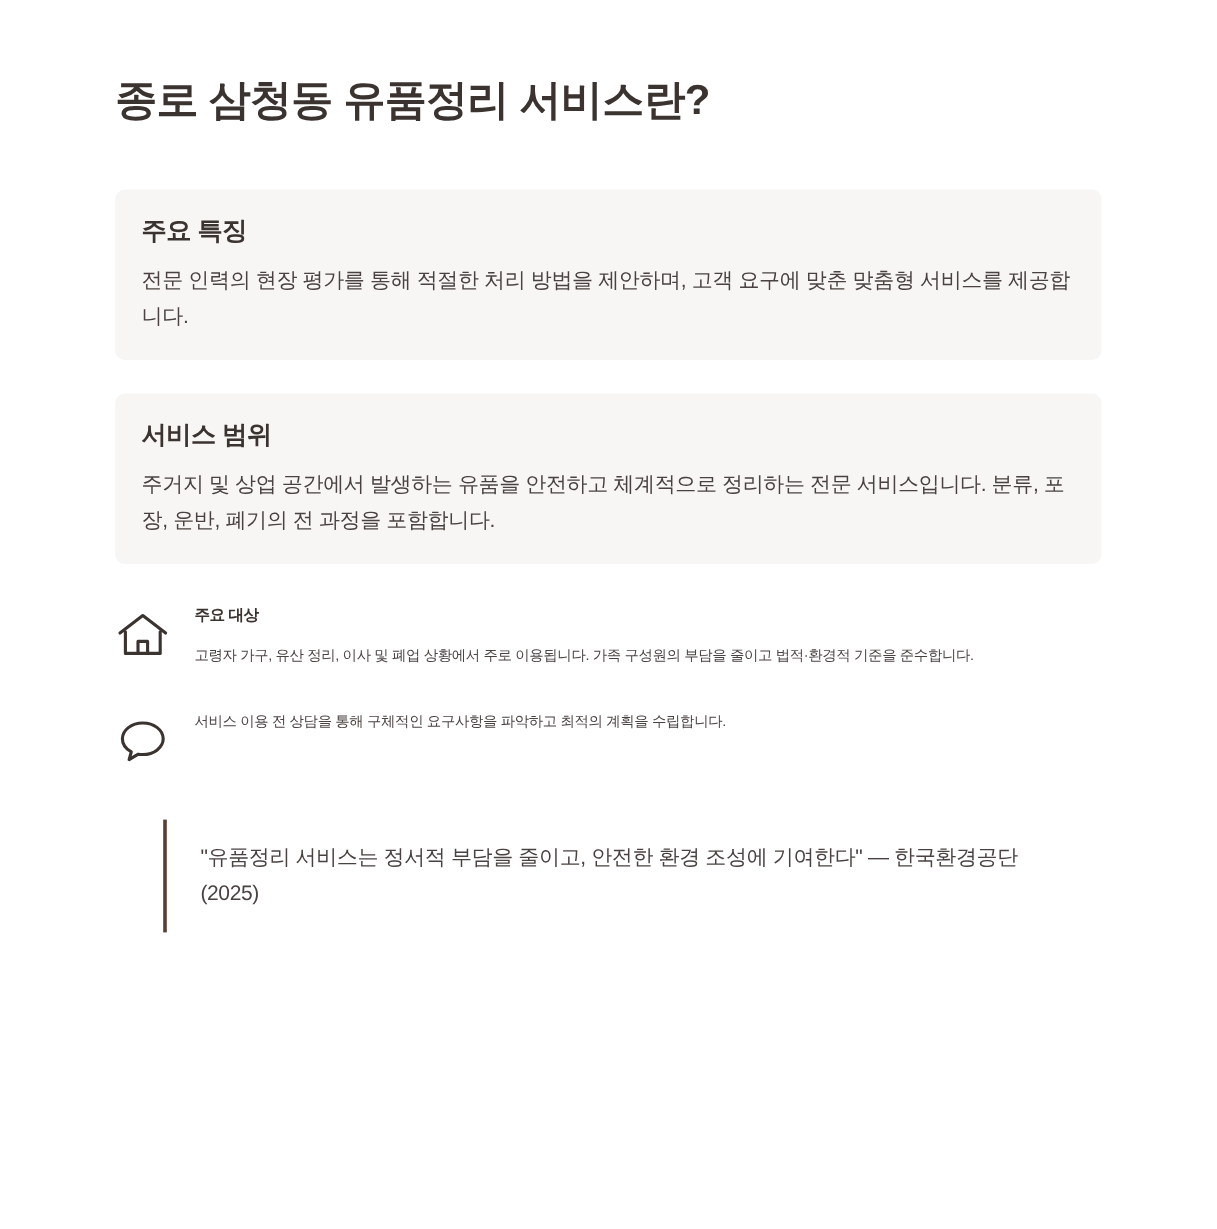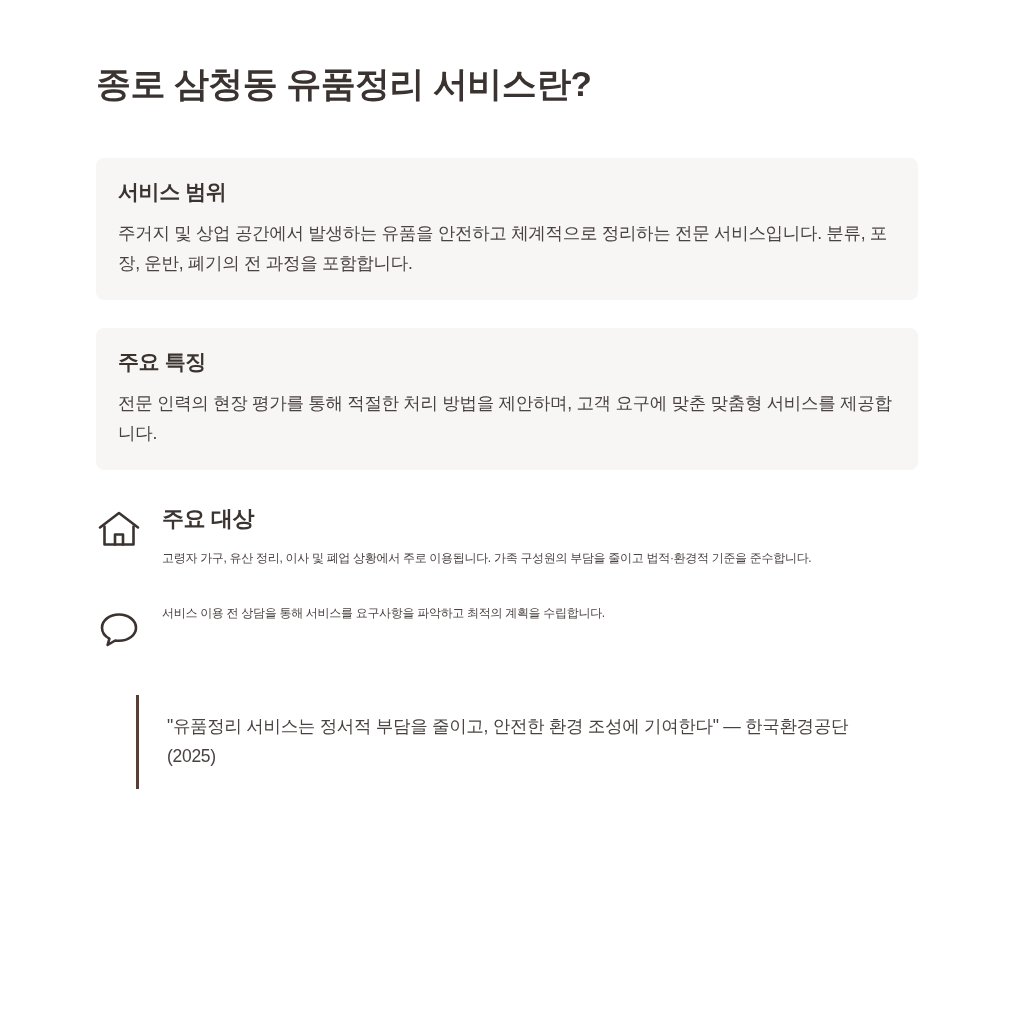--- a/index.html
+++ b/index.html
@@ -68,21 +68,21 @@
     justify-content: flex-start;
     align-items: flex-start;
     padding-top: 4px;
   }
   .icon-wrap svg { display: block; }
   .icon-content {
     flex: 1 1 auto;
     padding-left: 12px;
   }
   .icon-title {
-    font-size: 22px;
+    font-size: 13px;
     font-weight: 800;
     color: #3b3330;
     letter-spacing: -0.4px;
     margin: 0 0 14px 0;
   }
   .icon-body {
     font-size: 12px;
     line-height: 1.72;
     color: #4a4240;
     letter-spacing: -0.3px;
@@ -106,27 +106,27 @@
   }
 </style>
 </head>
 <body>
 
 <div class="page">
 
   <h1 class="page-title">종로 삼청동 유품정리 서비스란?</h1>
 
   <section class="card">
-    <h2 class="card-title">서비스 범위</h2>
-    <p class="card-body">주거지 및 상업 공간에서 발생하는 유품을 안전하고 체계적으로 정리하는 전문 서비스입니다. 분류, 포장, 운반, 폐기의 전 과정을 포함합니다.</p>
+    <h2 class="card-title">주요 특징</h2>
+    <p class="card-body">전문 인력의 현장 평가를 통해 적절한 처리 방법을 제안하며, 고객 요구에 맞춘 맞춤형 서비스를 제공합니다.</p>
   </section>
 
   <section class="card">
-    <h2 class="card-title">주요 특징</h2>
-    <p class="card-body">전문 인력의 현장 평가를 통해 적절한 처리 방법을 제안하며, 고객 요구에 맞춘 맞춤형 서비스를 제공합니다.</p>
+    <h2 class="card-title">서비스 범위</h2>
+    <p class="card-body">주거지 및 상업 공간에서 발생하는 유품을 안전하고 체계적으로 정리하는 전문 서비스입니다. 분류, 포장, 운반, 폐기의 전 과정을 포함합니다.</p>
   </section>
 
   <section class="icon-block">
     <div class="icon-wrap">
       <svg width="46" height="42" viewBox="0 0 46 42" fill="none" aria-hidden="true">
         <path d="M4 19.5 L23 5 L42 19.5" stroke="#3b3330" stroke-width="2.6" stroke-linecap="round" stroke-linejoin="round"></path>
         <path d="M8.5 18.5 V36.5 H37.5 V18.5" stroke="#3b3330" stroke-width="2.6" stroke-linecap="round" stroke-linejoin="round"></path>
         <path d="M19 36.5 V26.5 H27 V36.5" stroke="#3b3330" stroke-width="2.6" stroke-linecap="round" stroke-linejoin="round"></path>
       </svg>
     </div>
@@ -136,21 +136,21 @@
     </div>
   </section>
 
   <section class="icon-block">
     <div class="icon-wrap">
       <svg width="46" height="42" viewBox="0 0 46 42" fill="none" aria-hidden="true">
         <path d="M23 7.5 C13.6 7.5 6 13.4 6 20.7 C6 25.2 8.9 29.2 13.4 31.6 L11.6 38 L19.2 33.5 C20.4 33.7 21.7 33.8 23 33.8 C32.4 33.8 40 27.9 40 20.7 C40 13.4 32.4 7.5 23 7.5 Z" stroke="#3b3330" stroke-width="2.6" stroke-linecap="round" stroke-linejoin="round"></path>
       </svg>
     </div>
     <div class="icon-content">
-      <p class="icon-body">서비스 이용 전 상담을 통해 서비스를 요구사항을 파악하고 최적의 계획을 수립합니다.</p>
+      <p class="icon-body">서비스 이용 전 상담을 통해 구체적인 요구사항을 파악하고 최적의 계획을 수립합니다.</p>
     </div>
   </section>
 
   <blockquote class="quote">
     <p>"유품정리 서비스는 정서적 부담을 줄이고, 안전한 환경 조성에 기여한다" — 한국환경공단 (2025)</p>
   </blockquote>
 
 </div>
 
 </body></html>

